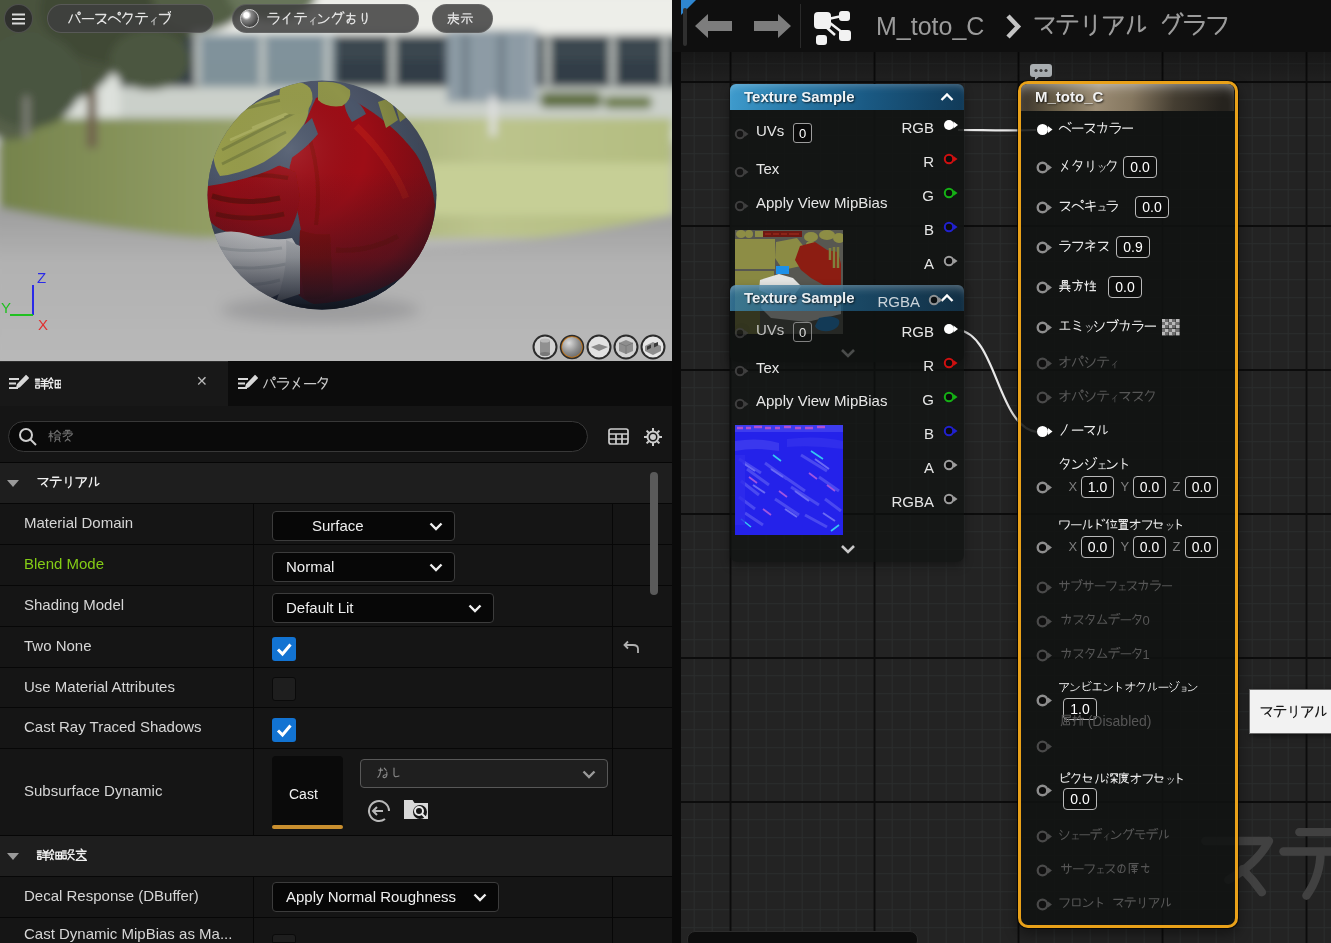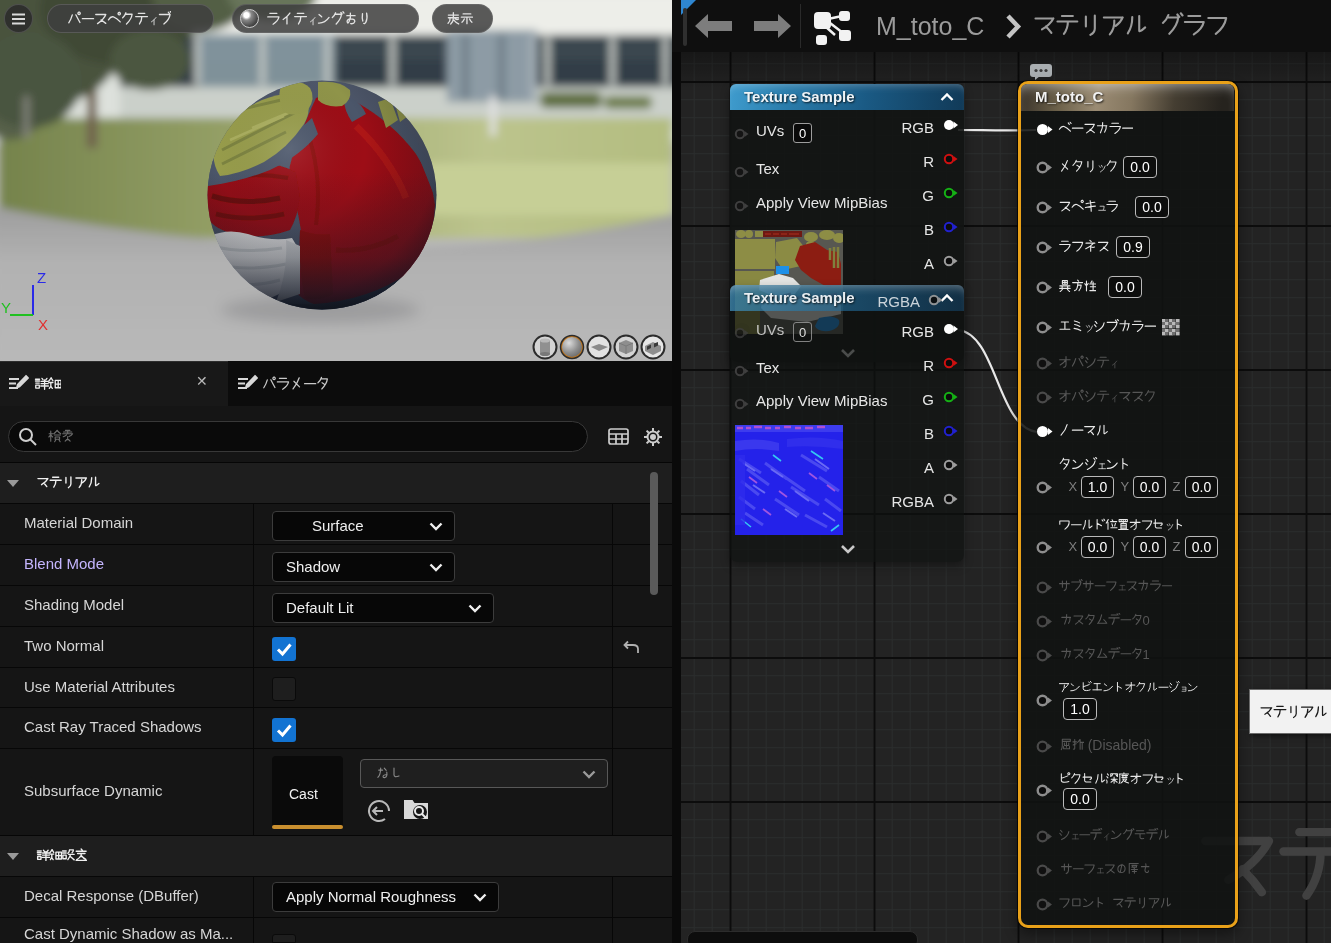--- a/index.html
+++ b/index.html
@@ -285,33 +285,33 @@
     <div style="position:absolute;left:612px;top:346px;width:1px;height:41px;background:#070707;"></div>
     <div style="position:absolute;left:0;top:387px;width:672px;height:87px;background:#151515;border-top:1px solid #070707;"></div>
     <div style="position:absolute;left:253px;top:387px;width:1px;height:87px;background:#070707;"></div>
     <div style="position:absolute;left:612px;top:387px;width:1px;height:87px;background:#070707;"></div>
     <div style="position:absolute;left:24.0px;top:153.0px;font-size:15px;color:#d6d6d6;font-weight:400;white-space:nowrap;letter-spacing:0;">Material Domain</div>
     <div style="position:absolute;left:272px;top:150px;width:183px;height:30px;background:#070707;border:1px solid #3c3c3c;border-radius:4px;"></div>
     <div style="position:absolute;left:286.0px;top:156.0px;font-size:15px;color:#efefef;font-weight:400;white-space:nowrap;letter-spacing:0;margin-left:26px;">Surface</div>
     <svg width="14" height="9" style="position:absolute;left:429px;top:161px">
       <path d="M1.5 1.5 L7 7 L12.5 1.5" stroke="#efefef" stroke-width="2.4" fill="none"></path>
     </svg>
-    <div style="position:absolute;left:24.0px;top:194.0px;font-size:15px;color:#c4b5fd;font-weight:400;white-space:nowrap;letter-spacing:0;">Blend Mode</div>
+    <div style="position:absolute;left:24.0px;top:194.0px;font-size:15px;color:#84cc16;font-weight:400;white-space:nowrap;letter-spacing:0;">Blend Mode</div>
     <div style="position:absolute;left:272px;top:191px;width:183px;height:30px;background:#070707;border:1px solid #3c3c3c;border-radius:4px;"></div>
-    <div style="position:absolute;left:286.0px;top:197.0px;font-size:15px;color:#efefef;font-weight:400;white-space:nowrap;letter-spacing:0;">Shadow</div>
+    <div style="position:absolute;left:286.0px;top:197.0px;font-size:15px;color:#efefef;font-weight:400;white-space:nowrap;letter-spacing:0;">Normal</div>
     <svg width="14" height="9" style="position:absolute;left:429px;top:202px">
       <path d="M1.5 1.5 L7 7 L12.5 1.5" stroke="#efefef" stroke-width="2.4" fill="none"></path>
     </svg>
     <div style="position:absolute;left:24.0px;top:235.0px;font-size:15px;color:#d6d6d6;font-weight:400;white-space:nowrap;letter-spacing:0;">Shading Model</div>
     <div style="position:absolute;left:272px;top:232px;width:222px;height:30px;background:#070707;border:1px solid #3c3c3c;border-radius:4px;"></div>
     <div style="position:absolute;left:286.0px;top:238.0px;font-size:15px;color:#efefef;font-weight:400;white-space:nowrap;letter-spacing:0;">Default Lit</div>
     <svg width="14" height="9" style="position:absolute;left:468px;top:243px">
       <path d="M1.5 1.5 L7 7 L12.5 1.5" stroke="#efefef" stroke-width="2.4" fill="none"></path>
     </svg>
-    <div style="position:absolute;left:24.0px;top:276.0px;font-size:15px;color:#d6d6d6;font-weight:400;white-space:nowrap;letter-spacing:0;">Two Normal</div>
+    <div style="position:absolute;left:24.0px;top:276.0px;font-size:15px;color:#d6d6d6;font-weight:400;white-space:nowrap;letter-spacing:0;">Two None</div>
     <div style="position:absolute;left:272px;top:276px;width:24px;height:24px;background:#1273d2;border-radius:3px;"><svg width="24" height="24">
         <path d="M6 12.5 L10.5 17 L18.5 7.5" stroke="#fff" stroke-width="3" fill="none"></path>
       </svg></div>
     <svg width="20" height="16" style="position:absolute;left:622px;top:279px">
       <path d="M16 13 V9 Q16 5 11 5 H3 M6 1.5 L2.5 5 L6 8.5" stroke="#b0b0b0" stroke-width="1.8" fill="none"></path>
     </svg>
     <div style="position:absolute;left:24.0px;top:317.0px;font-size:15px;color:#d6d6d6;font-weight:400;white-space:nowrap;letter-spacing:0;">Use Material Attributes</div>
     <div style="position:absolute;left:272px;top:316px;width:24px;height:24px;background:#1e1e1e;border:1px solid #0a0a0a;border-radius:3px;"></div>
     <div style="position:absolute;left:24.0px;top:357.0px;font-size:15px;color:#d6d6d6;font-weight:400;white-space:nowrap;letter-spacing:0;">Cast Ray Traced Shadows</div>
     <div style="position:absolute;left:272px;top:357px;width:24px;height:24px;background:#1273d2;border-radius:3px;"><svg width="24" height="24">
@@ -362,21 +362,21 @@
     <div style="position:absolute;left:612px;top:515px;width:1px;height:41px;background:#070707;"></div>
     <div style="position:absolute;left:24.0px;top:526.0px;font-size:15px;color:#d6d6d6;font-weight:400;white-space:nowrap;letter-spacing:0;">Decal Response (DBuffer)</div>
     <div style="position:absolute;left:272px;top:521px;width:227px;height:30px;background:#070707;border:1px solid #3c3c3c;border-radius:4px;"></div>
     <div style="position:absolute;left:286.0px;top:527.0px;font-size:15px;color:#efefef;font-weight:400;white-space:nowrap;letter-spacing:0;">Apply Normal Roughness</div>
     <svg width="14" height="9" style="position:absolute;left:473px;top:532px">
       <path d="M1.5 1.5 L7 7 L12.5 1.5" stroke="#efefef" stroke-width="2.4" fill="none"></path>
     </svg>
     <div style="position:absolute;left:0;top:556px;width:672px;height:26px;background:#151515;border-top:1px solid #070707;"></div>
     <div style="position:absolute;left:253px;top:556px;width:1px;height:26px;background:#070707;"></div>
     <div style="position:absolute;left:612px;top:556px;width:1px;height:26px;background:#070707;"></div>
-    <div style="position:absolute;left:24.0px;top:564.0px;font-size:15px;color:#d6d6d6;font-weight:400;white-space:nowrap;letter-spacing:0;">Cast Dynamic Shadow as Ma...</div>
+    <div style="position:absolute;left:24.0px;top:564.0px;font-size:15px;color:#d6d6d6;font-weight:400;white-space:nowrap;letter-spacing:0;">Cast Dynamic MipBias as Ma...</div>
     <div style="position:absolute;left:272px;top:573px;width:24px;height:9px;background:#1e1e1e;border:1px solid #0a0a0a;border-radius:3px 3px 0 0;"></div>
     <div style="position:absolute;left:650px;top:111px;width:8px;height:123px;background:#5a5a5a;border-radius:4px;"></div>
   </div>
 <div style="position:absolute;left:672px;top:0;width:659px;height:943px;background:#0a0a0a">
     <div style="position:absolute;left:9px;top:0;width:650px;height:943px;background-color:#232323;background-image:linear-gradient(#0c0c0c 2px, transparent 2px),linear-gradient(90deg, #0c0c0c 2px, transparent 2px),linear-gradient(#2b2d2d 1.5px, transparent 1.5px),linear-gradient(90deg, #2b2d2d 1.5px, transparent 1.5px);background-size:144px 144px,144px 144px,18px 18px,18px 18px;background-position:0px 81px,48.5px 0px,3.7px 9.2px,12.7px 0px;"></div>
     <div style="position:absolute;left:521.0px;top:818.0px;line-height:0;"><svg width="163.2" height="96.0" viewBox="0 0 170 100" style="">
         <g stroke="#414141" stroke-width="9.5" fill="none" stroke-linecap="round" stroke-linejoin="round">
           <path transform="translate(0,0) scale(0.92)" d="M14 26 H86 M86 26 Q72 52 40 70 M56 58 Q68 70 78 84"></path>
           <path transform="translate(85,0) scale(0.92)" d="M28 16 H72 M10 38 H90 M52 38 Q52 66 36 88"></path>
         </g>
@@ -851,21 +851,21 @@
             <path transform="translate(845,0) scale(0.92)" d="M20 18 Q28 24 32 32 M14 42 Q22 48 26 56 M84 28 Q78 66 28 90 M74 8 L82 18 M88 3 L95 12"></path>
             <path transform="translate(938,32) scale(0.62)" d="M28 24 H74 V76 H26 M32 50 H70"></path>
             <path transform="translate(990,0) scale(0.92)" d="M18 24 Q30 30 36 40 M14 82 Q58 84 86 44"></path>
           </g>
         </svg></div>
       <div style="position:absolute;left:42px;top:614px;width:34px;height:22px;border:1.5px solid #b9b9b9;border-radius:4px;background:rgba(8,8,8,0.5);color:#fff;font-size:14px;text-align:center;line-height:20px;">1.0</div>
       <div style="position:absolute;left:15px;top:656px;line-height:0;"><svg width="18" height="13">
           <circle cx="6.5" cy="6.5" r="4.8" fill="#101010" stroke="#4a4a4a" stroke-width="2.2"></circle>
           <path d="M12 3.5 L16 6.5 L12 9.5 Z" fill="#4a4a4a"></path>
         </svg></div>
-      <div style="position:absolute;left:39px;top:654px;line-height:0;display:flex;align-items:flex-end;">
+      <div style="position:absolute;left:39px;top:630px;line-height:0;display:flex;align-items:flex-end;">
         <svg width="23.8" height="14.0" viewBox="0 0 170 100" style="">
           <g stroke="#565656" stroke-width="8.2" fill="none" stroke-linecap="round" stroke-linejoin="round">
             <path transform="translate(0,0) scale(0.92)" d="M18 10 H80 V26 M18 10 V58 Q18 78 10 90 M18 26 H80 M50 34 V72 M34 40 V58 H68 V40 M28 66 V84 H74 V66"></path>
             <path transform="translate(85,0) scale(0.92)" d="M22 12 V80 Q22 90 12 86 M8 30 H36 M10 54 Q20 48 34 44 M62 12 Q54 26 44 34 M64 12 V88 M64 34 H94 M80 34 V88"></path>
           </g>
         </svg>
         <span style="font-size:14px;color:#565656;line-height:14px;">&nbsp;(Disabled)</span>
       </div>
       <div style="position:absolute;left:15px;top:700px;line-height:0;"><svg width="18" height="13">
           <circle cx="6.5" cy="6.5" r="4.8" fill="#0c0c0c" stroke="#8d8d8d" stroke-width="2.4"></circle>

